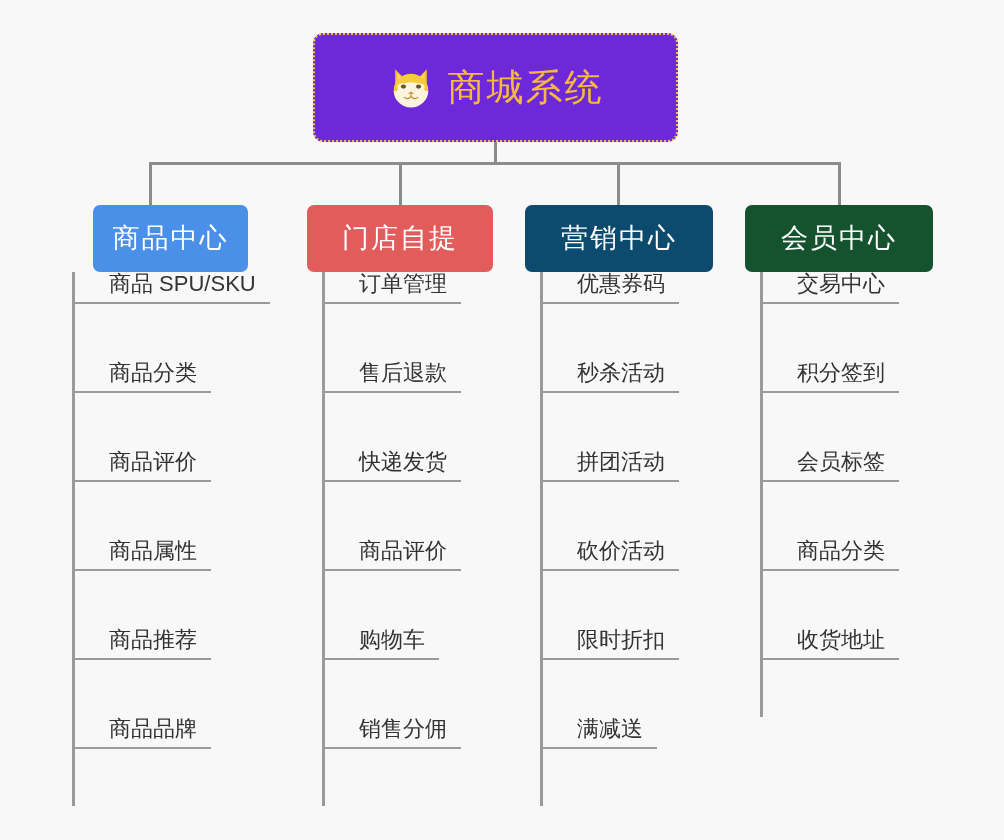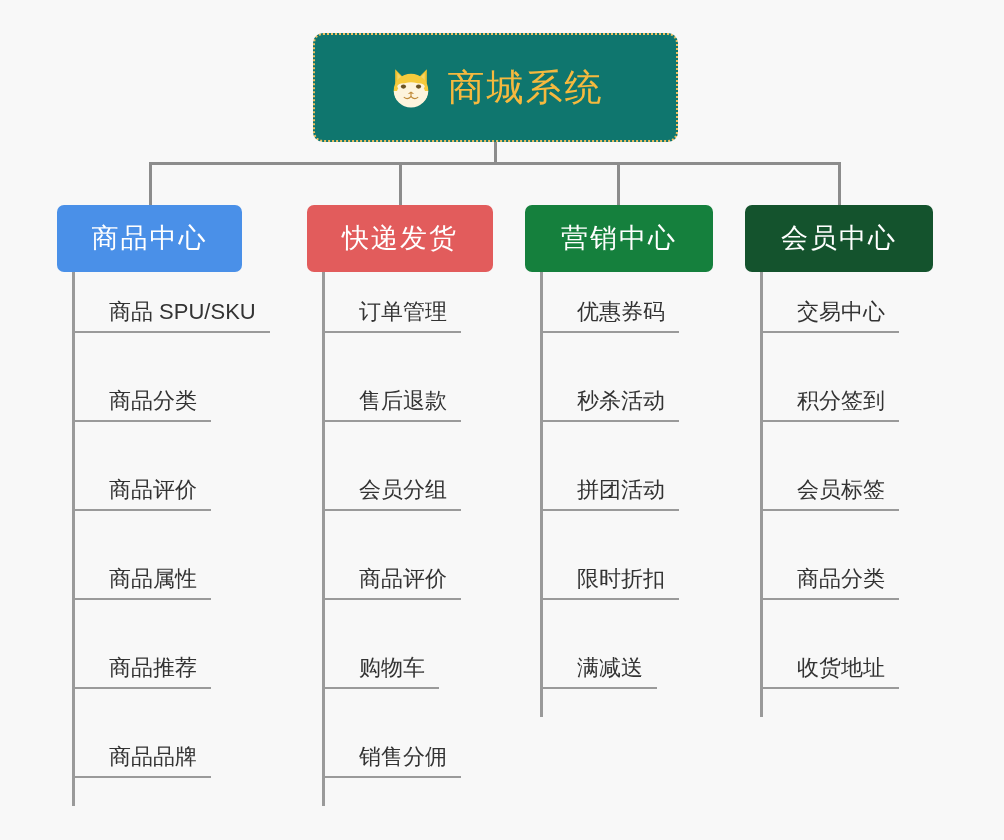--- a/index.html
+++ b/index.html
@@ -92,38 +92,38 @@
   .leaf-rail {
     position: relative;
     margin-left: 15px;
     padding-left: 0;
     border-left: 3px solid #9a9a9a;
   }
   .leaf-item {
     position: relative;
     height: 89px;
     display: flex;
-    align-items: center;
+    align-items: flex-start;
   }
   .leaf-label {
     display: inline-block;
     padding: 0 14px 6px 34px;
     border-bottom: 2px solid #9a9a9a;
     font-size: 22px;
     color: #333333;
     line-height: 1.1;
     white-space: nowrap;
   }
 </style>
 </head>
 <body style="background: rgb(248, 248, 248);">
 
 <div id="canvas">
 
-  <div class="root-node" style="border-color: rgb(240, 192, 96); background: #0f766e;">
+  <div class="root-node" style="border-color: rgb(240, 192, 96); background: #6d28d9;">
     <svg class="shiba-icon" viewBox="0 0 64 64">
       <path d="M10 6 L10 26 L22 18 Z" fill="#f2c230"></path>
       <path d="M54 6 L54 26 L42 18 Z" fill="#f2c230"></path>
       <path d="M13 11 L13 24 L21 19 Z" fill="#f6d768"></path>
       <path d="M51 11 L51 24 L43 19 Z" fill="#f6d768"></path>
       <ellipse cx="32" cy="35" rx="24" ry="23" fill="#f5ca3c"></ellipse>
       <path d="M8 36 a24 23 0 0 0 48 0 Z" fill="#fdf4dd"></path>
       <ellipse cx="32" cy="40" rx="20" ry="16" fill="#fdf4dd"></ellipse>
       <ellipse cx="21" cy="30" rx="8" ry="4.6" fill="#fdf4dd"></ellipse>
       <ellipse cx="43" cy="30" rx="8" ry="4.6" fill="#fdf4dd"></ellipse>
@@ -138,21 +138,21 @@
   </div>
 
   <div class="conn conn-v-root" style="background: rgb(140, 140, 140);"></div>
   <div class="conn conn-h-bus" style="background: rgb(140, 140, 140);"></div>
   <div class="conn conn-v-drop" style="left: 149px; background: rgb(140, 140, 140);"></div>
   <div class="conn conn-v-drop" style="left: 399px; background: rgb(140, 140, 140);"></div>
   <div class="conn conn-v-drop" style="left: 617px; background: rgb(140, 140, 140);"></div>
   <div class="conn conn-v-drop" style="left: 838px; background: rgb(140, 140, 140);"></div>
 
   <div class="column" style="left:57px; width:185px;">
-    <div class="cat-box" style="width: 185px; background: rgb(74, 144, 232);">
+    <div class="cat-box" style="width: 155px; background: rgb(74, 144, 232); margin-left: 36px;">
       <span>商品中心</span>
     </div>
     <div class="leaf-rail">
       <div class="leaf-item">
           <span class="leaf-label">商品 SPU/SKU</span>
         </div>
       <div class="leaf-item">
           <span class="leaf-label">商品分类</span>
         </div>
       <div class="leaf-item">
@@ -165,57 +165,60 @@
           <span class="leaf-label">商品推荐</span>
         </div>
       <div class="leaf-item">
           <span class="leaf-label">商品品牌</span>
         </div>
     </div>
   </div>
 
   <div class="column" style="left:307px; width:186px;">
     <div class="cat-box" style="width: 186px; background: rgb(226, 92, 92);">
-      <span>快递发货</span>
+      <span>门店自提</span>
     </div>
     <div class="leaf-rail">
       <div class="leaf-item">
           <span class="leaf-label">订单管理</span>
         </div>
       <div class="leaf-item">
           <span class="leaf-label">售后退款</span>
         </div>
       <div class="leaf-item">
-          <span class="leaf-label">会员分组</span>
+          <span class="leaf-label">快递发货</span>
         </div>
       <div class="leaf-item">
           <span class="leaf-label">商品评价</span>
         </div>
       <div class="leaf-item">
           <span class="leaf-label">购物车</span>
         </div>
       <div class="leaf-item">
           <span class="leaf-label">销售分佣</span>
         </div>
     </div>
   </div>
 
   <div class="column" style="left:525px; width:188px;">
-    <div class="cat-box" style="width: 188px; background: #15803d;">
+    <div class="cat-box" style="width: 188px; background: #0c4a6e;">
       <span>营销中心</span>
     </div>
     <div class="leaf-rail">
       <div class="leaf-item">
           <span class="leaf-label">优惠券码</span>
         </div>
       <div class="leaf-item">
           <span class="leaf-label">秒杀活动</span>
         </div>
       <div class="leaf-item">
           <span class="leaf-label">拼团活动</span>
+        </div>
+      <div class="leaf-item">
+          <span class="leaf-label">砍价活动</span>
         </div>
       <div class="leaf-item">
           <span class="leaf-label">限时折扣</span>
         </div>
       <div class="leaf-item">
           <span class="leaf-label">满减送</span>
         </div>
     </div>
   </div>
 

